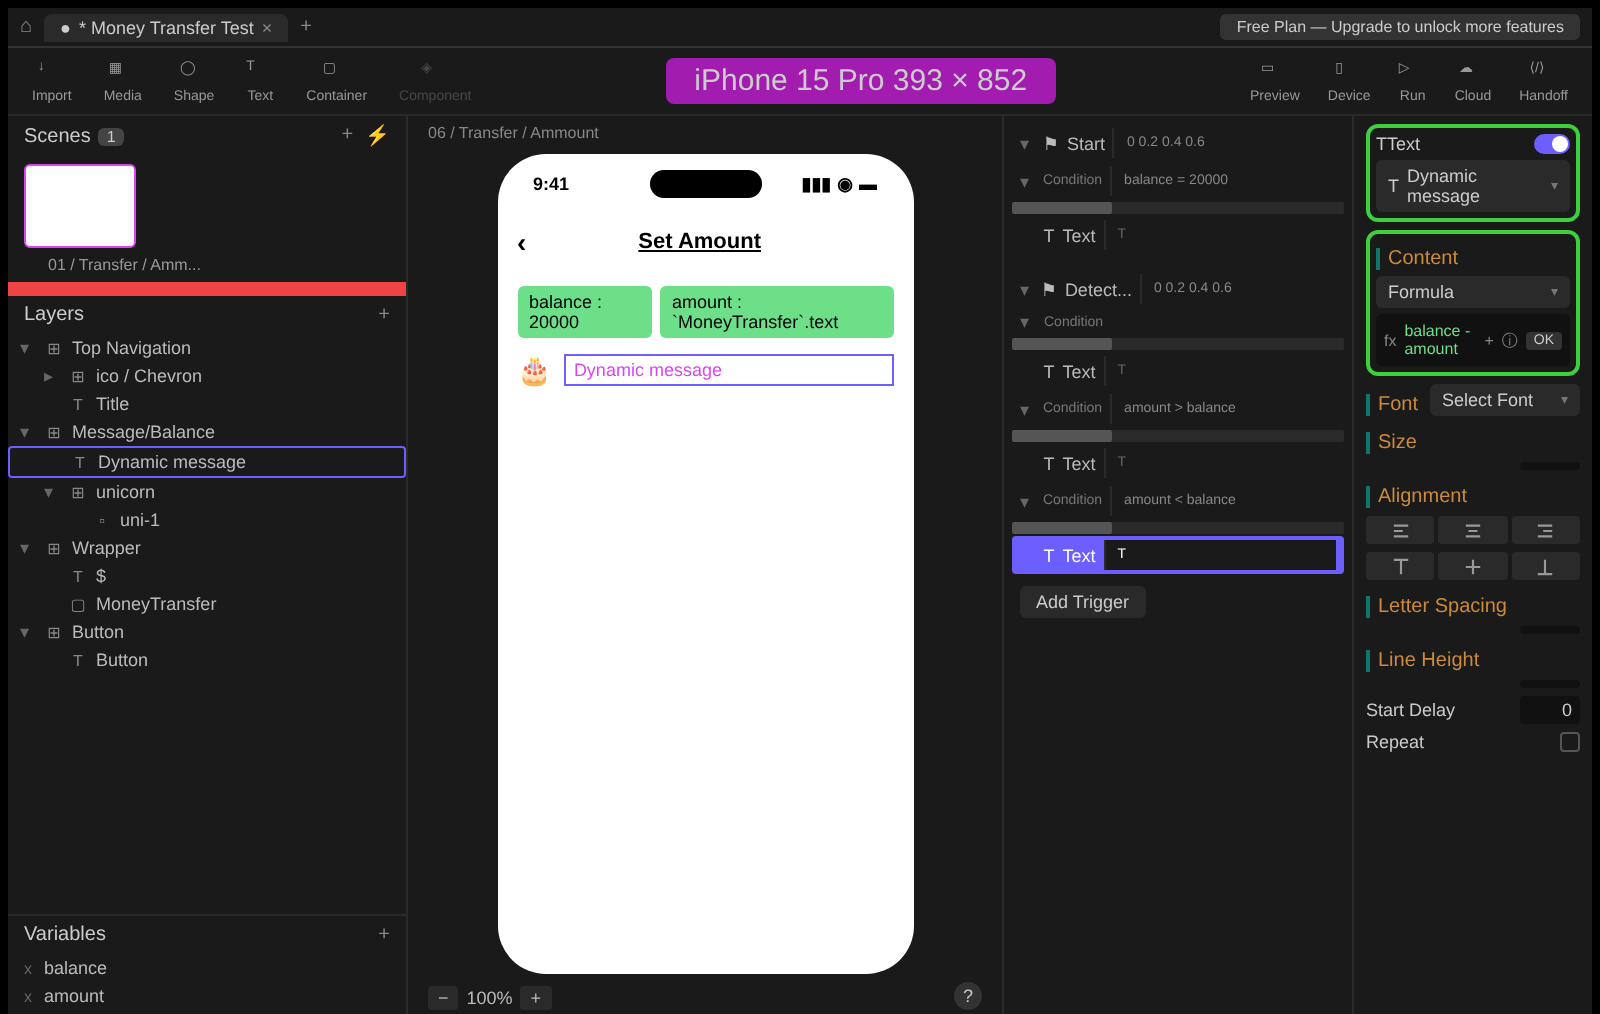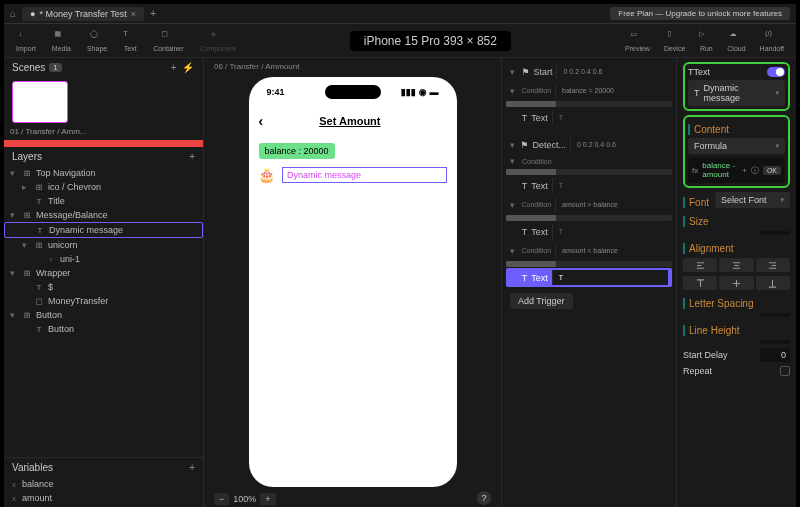--- a/index.html
+++ b/index.html
@@ -10,31 +10,31 @@
 .topbar { display: flex; align-items: center; height: 20px; background: #1a1a1a; padding: 0 6px; border-bottom: 1px solid #333; }
 .tab { display: flex; align-items: center; gap: 4px; padding: 2px 8px; background: #2a2a2a; border-radius: 4px 4px 0 0; font-size: 9px; }
 .tab-close { color: #888; cursor: pointer; }
 .tab-add { margin-left: 6px; color: #888; }
 .freeplan { margin-left: auto; background: #333; padding: 2px 8px; border-radius: 3px; font-size: 8px; color: #ccc; }
 
 .toolbar { display: flex; align-items: center; height: 34px; padding: 0 6px; gap: 4px; border-bottom: 1px solid #2a2a2a; }
 .tool { display: flex; flex-direction: column; align-items: center; gap: 1px; padding: 2px 6px; font-size: 7px; color: #999; }
 .tool svg, .tool .ico { width: 14px; height: 14px; fill: #aaa; stroke: #aaa; }
 .tool.disabled { opacity: 0.35; }
-.device-sel { margin: 0 auto; background: #000000; padding: 3px 14px; border-radius: 4px; font-size: 12px; color: #ccc; }
+.device-sel { margin: 0 auto; background: #a21caf; padding: 3px 14px; border-radius: 4px; font-size: 15px; color: #ccc; }
 .right-tools { display: flex; gap: 2px; }
 
 .main { display: flex; flex: 1; min-height: 0; }
 
 .left { width: 200px; background: #1a1a1a; display: flex; flex-direction: column; border-right: 1px solid #2a2a2a; }
 .left-header { display: flex; align-items: center; padding: 4px 8px; font-size: 10px; color: #ccc; }
 .badge { background: #444; border-radius: 3px; padding: 0 4px; font-size: 8px; margin-left: 4px; }
 .hdr-actions { margin-left: auto; display: flex; gap: 6px; color: #888; }
 .scene-thumb { width: 56px; height: 42px; background: #fff; border: 1px solid #d946ef; border-radius: 3px; margin: 4px 8px; }
-.scene-name { font-size: 8px; color: #999; padding: 0 6px 4px; }
+.scene-name { font-size: 8px; color: #999; padding: 0 20px 4px; }
 
 .layers { flex: 1; overflow: auto; }
 .layer { display: flex; align-items: center; padding: 2px 6px; font-size: 9px; color: #bbb; gap: 4px; }
 .layer .arrow { width: 8px; color: #666; }
 .layer .ico { width: 10px; text-align: center; color: #888; font-size: 8px; }
 .layer.indent1 { padding-left: 18px; }
 .layer.indent2 { padding-left: 30px; }
 .layer.selected { border: 1px solid #6d5eff; border-radius: 2px; }
 
 .variables { border-top: 1px solid #2a2a2a; padding-bottom: 6px; }
@@ -267,20 +267,21 @@
             <span>◉</span>
             <span>▬</span>
           </div>
         </div>
         <div class="screen-header">
           <span class="chev">‹</span>
           <span class="screen-title">Set Amount</span>
         </div>
         <div class="chips">
           <div class="chip">balance : 20000</div>
+          <div class="chip">amount : `MoneyTransfer`.text</div>
         </div>
         <div class="drow">
           <span class="emoji">🎂</span>
           <div class="dmsg">Dynamic message</div>
         </div>
       </div>
       <div class="zoom">
         <span class="zoombtn">−</span>
         <span>100%</span>
         <span class="zoombtn">+</span>

